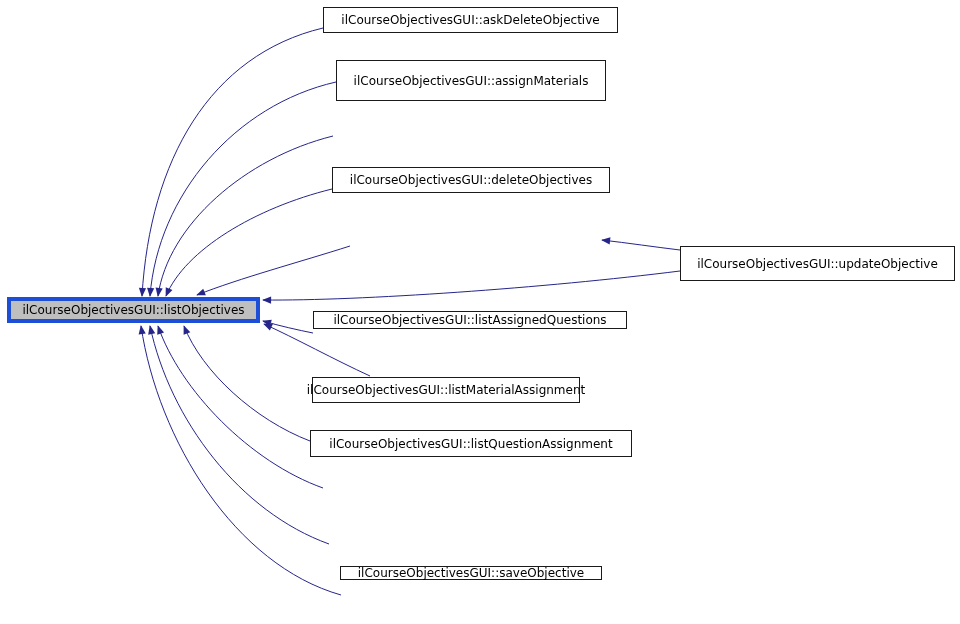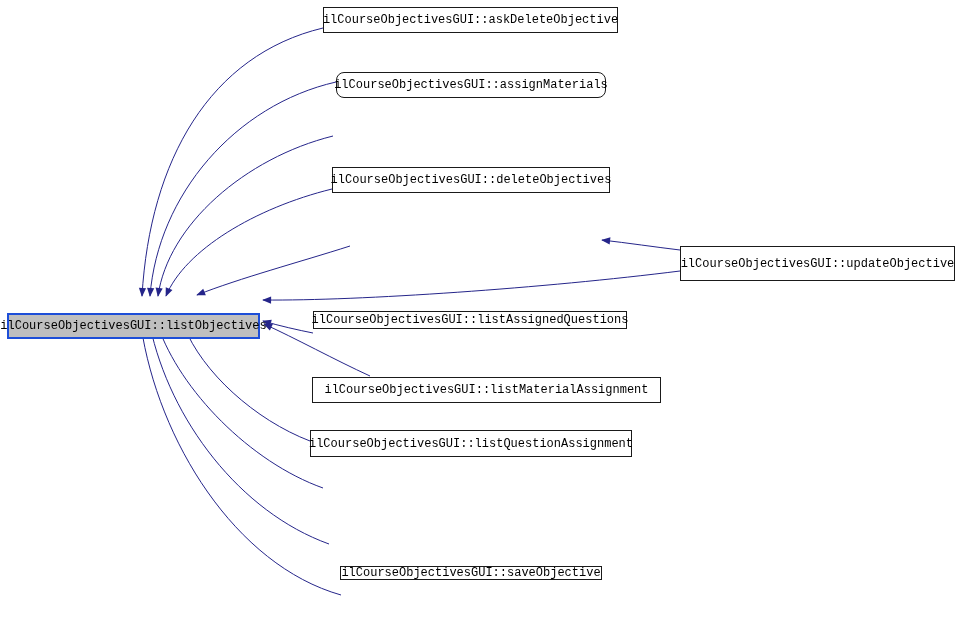--- a/index.html
+++ b/index.html
@@ -17,27 +17,25 @@
     background:#ffffff;
     border:1px solid #1a1a1a;
     display:flex;
     align-items:center;
     justify-content:center;
     font-size:12px;
     line-height:1;
     color:#000000;
     white-space:nowrap;
     cursor:pointer;
-    font-family:Liberation Mono, monospace;
   }
   .node.highlight{
     background:#bfbfbf;
-    border:2px solid #1d4ed8;
+    border:4px solid #1d4ed8;
     cursor:default;
-    margin-top:16px;
   }
 </style>
 </head>
 <body>
 
 <div id="canvas">
   <svg id="edge-layer" width="960" height="624" viewBox="0 0 960 624" xmlns="http://www.w3.org/2000/svg">
     <defs>
       <marker id="arrow" viewBox="0 0 10 10" refX="9" refY="5" markerWidth="11" markerHeight="9" orient="auto" markerUnits="userSpaceOnUse">
         <path d="M0,1 L10,5 L0,9 z" fill="#25258a"></path>
@@ -53,21 +51,21 @@
         <path d="M680,271 C 545,288 360,301 263,300" marker-end="url(#arrow)"></path>
         <path d="M313,333 C 298,330 280,326 263,321" marker-end="url(#arrow)"></path>
         <path d="M370,376 C 335,360 295,338 264,324" marker-end="url(#arrow)"></path>
         <path d="M310,441 C 255,420 202,372 184,326" marker-end="url(#arrow)"></path>
         <path d="M323,488 C 250,462 180,390 158,326" marker-end="url(#arrow)"></path>
         <path d="M329,544 C 240,512 170,420 150,326" marker-end="url(#arrow)"></path>
         <path d="M341,595 C 235,565 158,440 141,326" marker-end="url(#arrow)"></path>
       </g>
   </svg>
 <div class="node" style="left: 323px; top: 7px; width: 295px; height: 26px;">ilCourseObjectivesGUI::askDeleteObjective</div>
-    <div class="node" style="left: 336px; top: 72px; width: 270px; height: 26px; border-radius: 8px;">ilCourseObjectivesGUI::assignMaterials</div>
+    <div class="node" style="left: 336px; top: 60px; width: 270px; height: 41px;">ilCourseObjectivesGUI::assignMaterials</div>
     <div class="node" style="left: 332px; top: 167px; width: 278px; height: 26px; text-align: right;">ilCourseObjectivesGUI::deleteObjectives</div>
     <div class="node" style="left: 680px; top: 246px; width: 275px; height: 35px;">ilCourseObjectivesGUI::updateObjective</div>
     <div class="node highlight" style="left: 7px; top: 297px; width: 253px; height: 26px;">ilCourseObjectivesGUI::listObjectives</div>
     <div class="node" style="left: 313px; top: 311px; width: 314px; height: 18px;">ilCourseObjectivesGUI::listAssignedQuestions</div>
-    <div class="node" style="left: 312px; top: 377px; width: 349px; height: 26px;">ilCourseObjectivesGUI::listMaterialAssignment</div>
+    <div class="node" style="left: 312px; top: 377px; width: 268px; height: 26px;">ilCourseObjectivesGUI::listMaterialAssignment</div>
     <div class="node" style="left: 310px; top: 430px; width: 322px; height: 27px;">ilCourseObjectivesGUI::listQuestionAssignment</div>
     <div class="node" style="left: 340px; top: 566px; width: 262px; height: 14px;">ilCourseObjectivesGUI::saveObjective</div>
   </div>
 
 </body></html>

